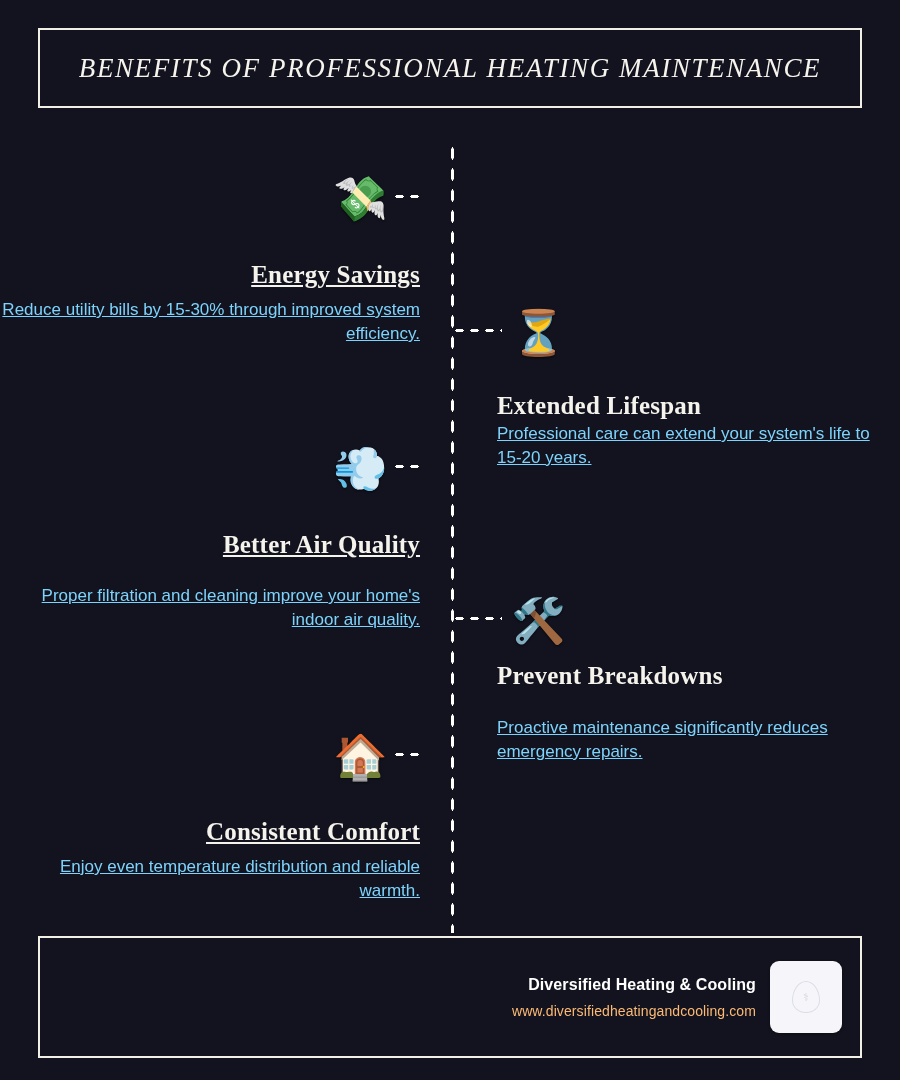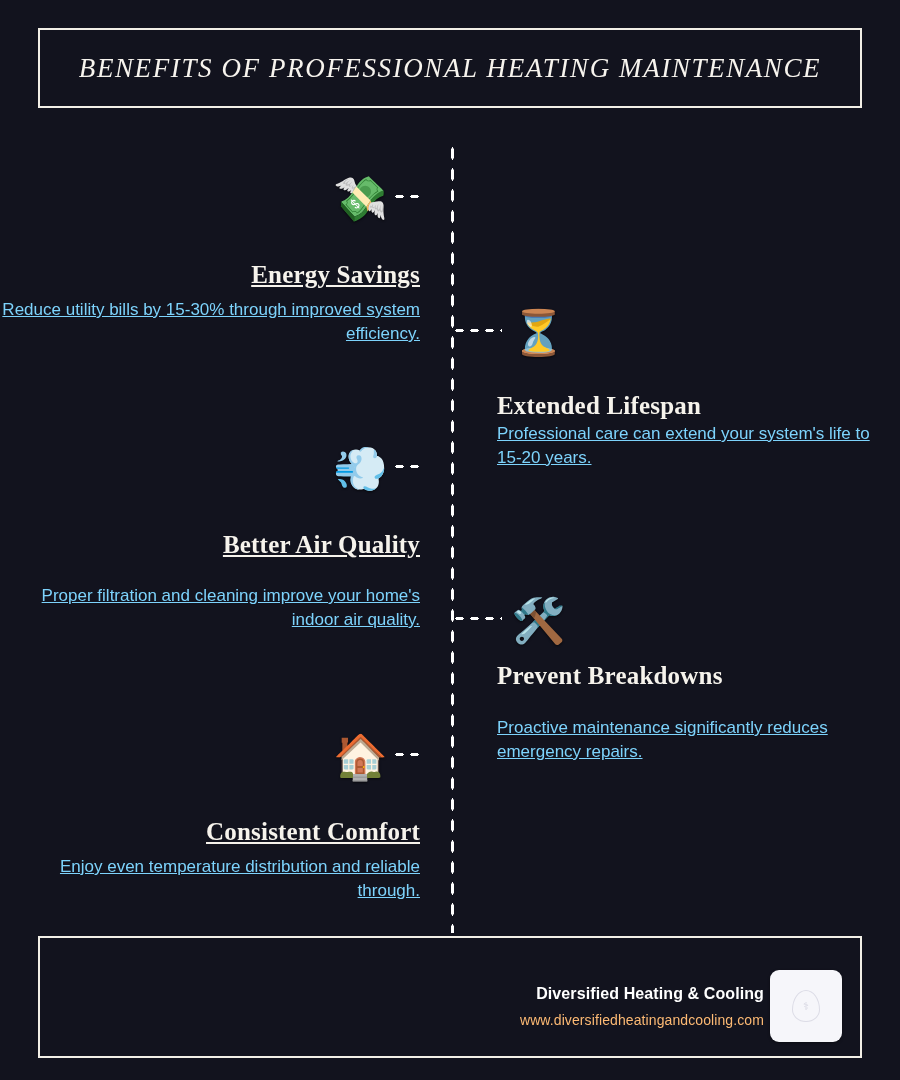--- a/index.html
+++ b/index.html
@@ -108,22 +108,22 @@
   #item-5 .heading{top:92px;text-align:right;}
   #item-5 .desc{top:129px;width:420px;}
 
   
   .footer-box{
     position:absolute;left:38px;top:936px;width:824px;height:122px;
     border:2px solid #f2efe6;
     box-sizing:border-box;
   }
   .footer-inner{
-    position:absolute;right:18px;top:9px;height:100%;
-    display:flex;align-items:center;gap:6px;
+    position:absolute;right:18px;top:0;height:100%;
+    display:flex;align-items:center;gap:14px;
   }
   .footer-text{display:flex;flex-direction:column;align-items:flex-end;gap:9px;}
   .brand-name{
     font-size:16px;font-weight:700;color:#ffffff;letter-spacing:.1px;
   }
   .brand-url{
     font-size:14px;font-weight:400;color:#fdba74;letter-spacing:.1px;
   }
   .logo-tile{
     width:72px;height:72px;border-radius:9px;
@@ -175,21 +175,21 @@
     <div class="icon">🛠️</div>
     <div class="connector"></div>
     <div class="heading">Prevent Breakdowns</div>
     <div class="desc">Proactive maintenance significantly reduces emergency repairs.</div>
   </div>
 
   <div class="item left" id="item-5">
     <div class="icon">🏠</div>
     <div class="connector"></div>
     <div class="heading">Consistent Comfort</div>
-    <div class="desc">Enjoy even temperature distribution and reliable through.</div>
+    <div class="desc">Enjoy even temperature distribution and reliable warmth.</div>
   </div>
 
   <div class="footer-box">
     <div class="footer-inner">
       <div class="footer-text">
         <div class="brand-name">Diversified Heating &amp; Cooling</div>
         <div class="brand-url">www.diversifiedheatingandcooling.com</div>
       </div>
       <div class="logo-tile">
         <div class="logo-mark">⚕</div>

